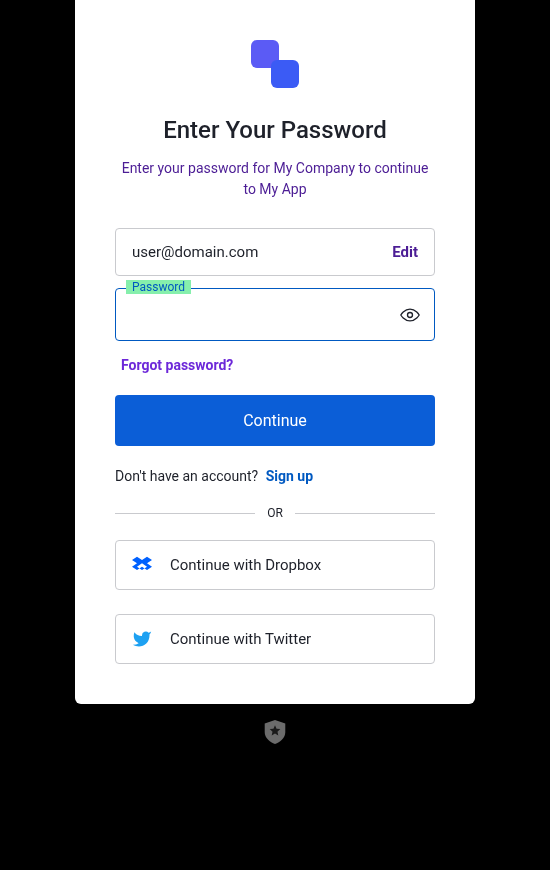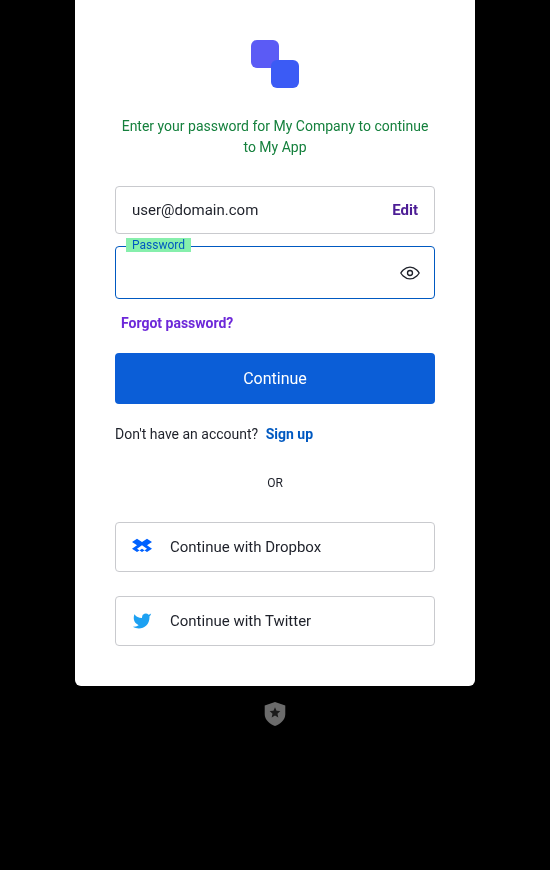--- a/index.html
+++ b/index.html
@@ -55,21 +55,21 @@
     h1 {
       text-align: center;
       font-size: 24px;
       font-weight: 500;
       color: #1e212a;
       margin-bottom: 14px;
     }
     .subtitle {
       text-align: center;
       font-size: 14px;
-      color: #15803d;
+      color: #4c1d95;
       line-height: 1.5;
       margin-bottom: 28px;
     }
     .email-row {
       border: 1px solid #c9cace;
       border-radius: 4px;
       padding: 14px 16px;
       display: flex;
       justify-content: space-between;
       align-items: center;
@@ -149,21 +149,20 @@
       color: #0059c1;
       font-weight: 700;
       cursor: pointer;
       margin-left: 4px;
     }
     .divider {
       display: flex;
       align-items: center;
       gap: 12px;
       margin-bottom: 20px;
-      flex-direction: column;
     }
     .divider-line {
       flex: 1;
       height: 1px;
       background: #c9cace;
     }
     .divider-text {
       font-size: 12px;
       color: #1e212a;
     }
@@ -204,20 +203,21 @@
 
 <div class="card">
 
   <div class="logo">
     <div class="logo-shape">
       <div class="logo-sq1"></div>
       <div class="logo-sq2"></div>
     </div>
   </div>
 
+  <h1>Enter Your Password</h1>
   <p class="subtitle">Enter your password for My Company to continue to My App</p>
 
   <div class="email-row">
     <span class="email-text">user@domain.com</span>
     <span class="edit-link">Edit</span>
   </div>
 
   <div class="password-wrap">
     <span class="password-label">Password</span>
     <input type="password" class="password-input" value="" style="">

